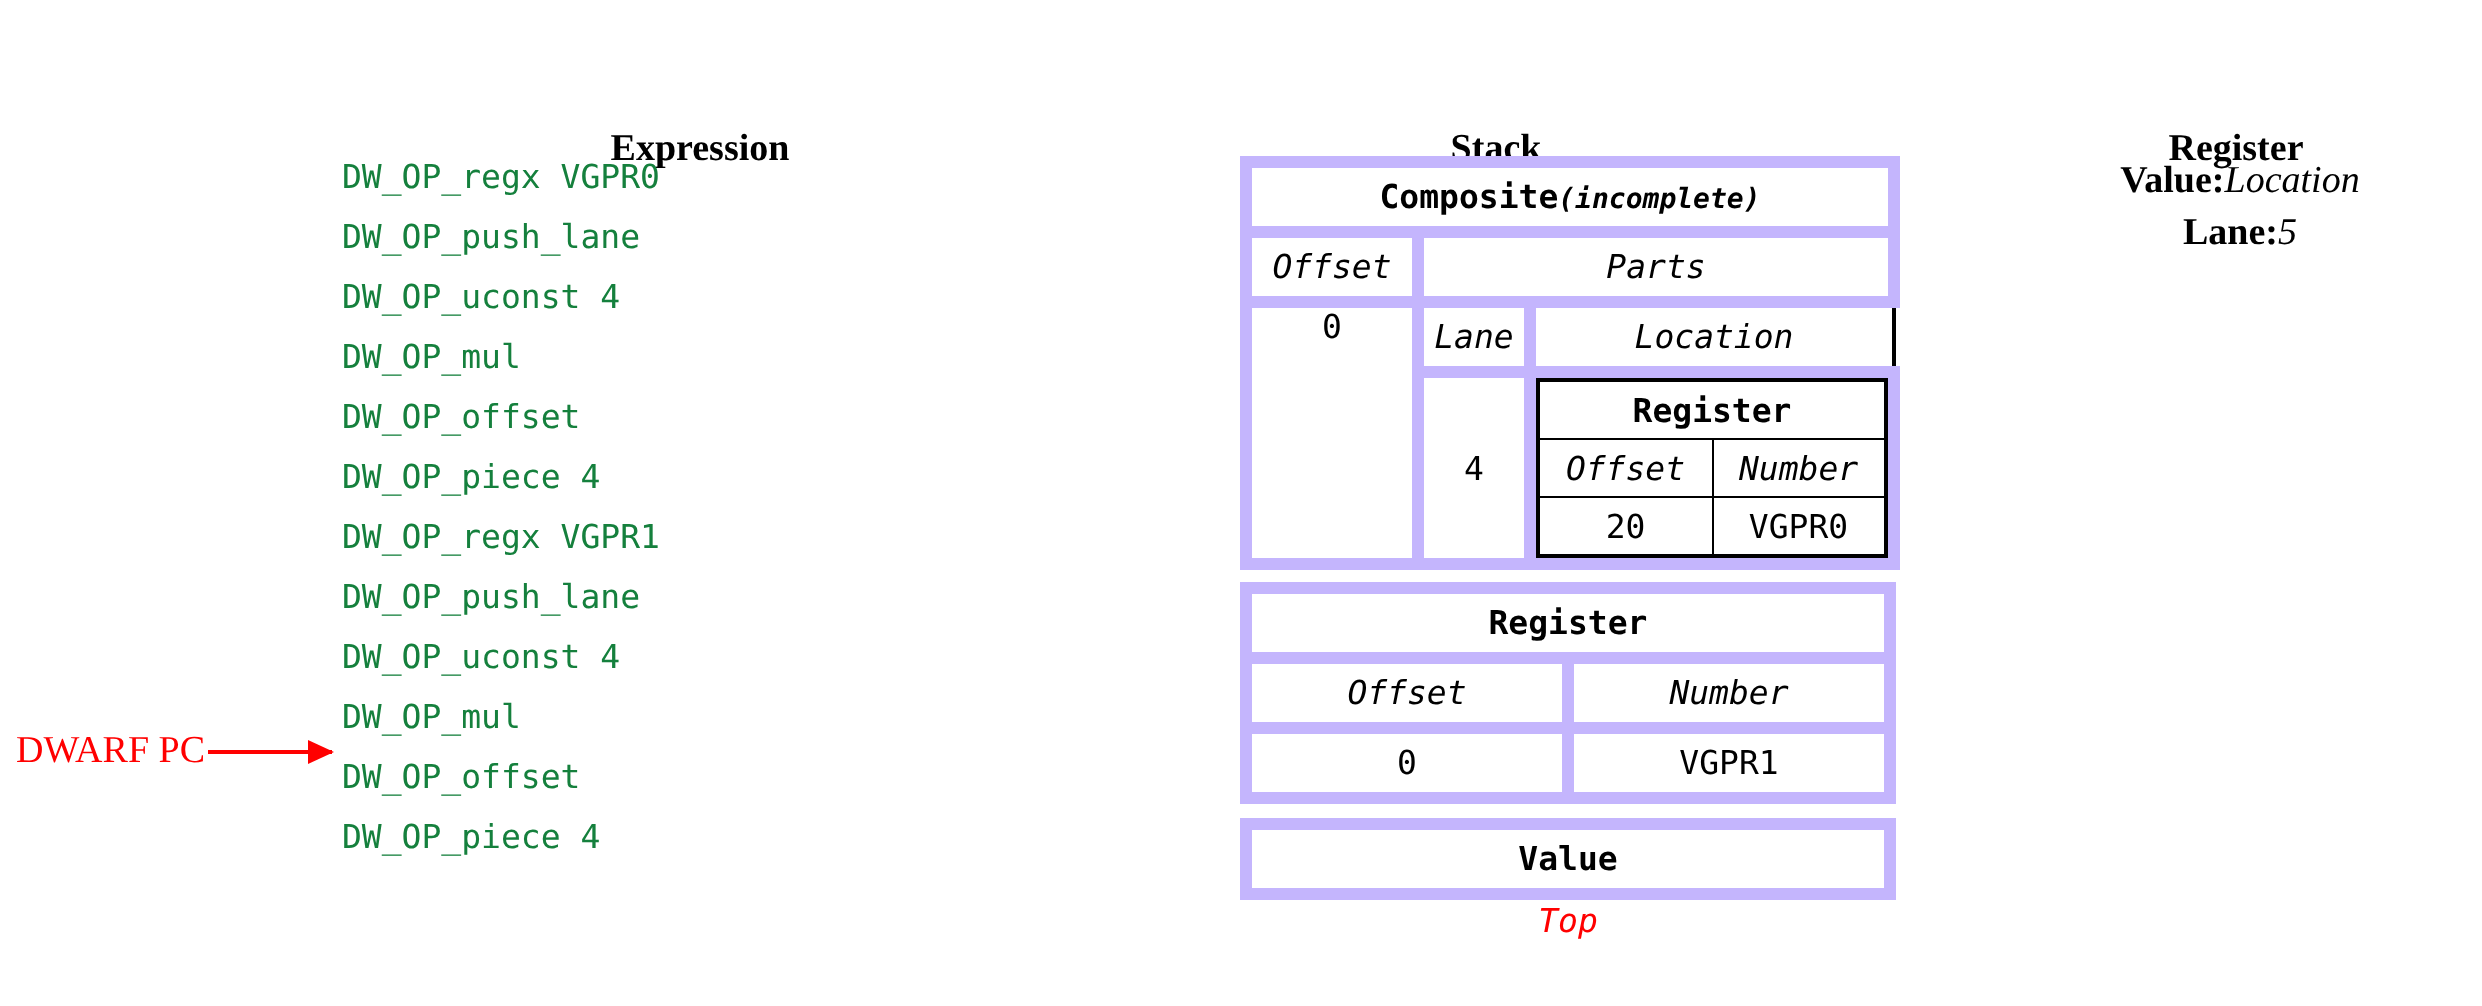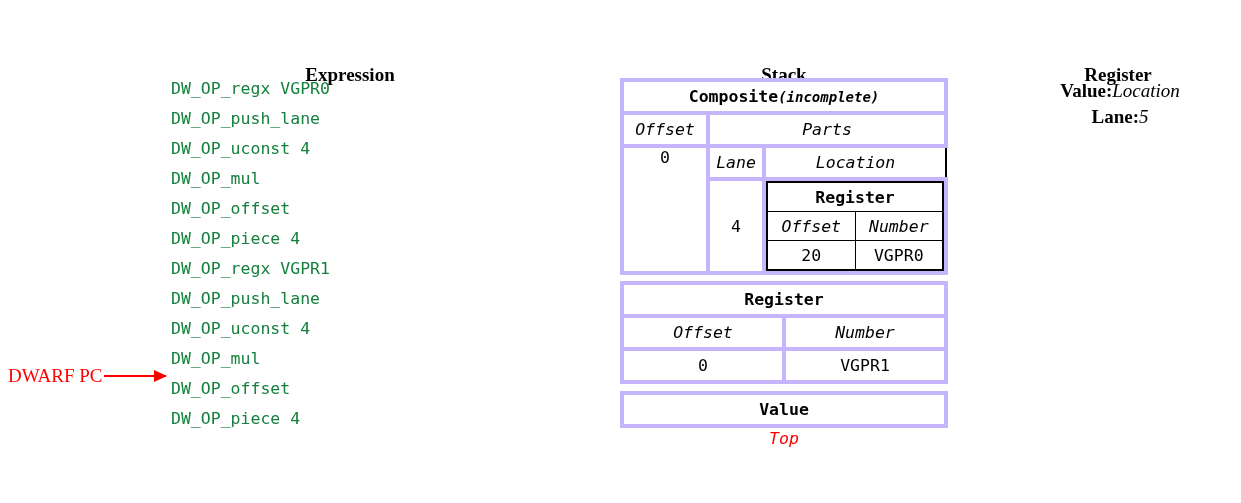--- a/index.html
+++ b/index.html
@@ -14,21 +14,21 @@
     position:absolute;
     font-family:"Liberation Serif","DejaVu Serif",serif;
     font-weight:bold;
     font-size:19px;
     color:#000;
     text-align:center;
     white-space:nowrap;
     margin-top:40px;
   }
   #head-expression{left:250px;top:24px;width:200px;}
-  #head-stack{left:684px;top:24px;width:200px;}
+  #head-stack{left:648px;top:24px;width:200px;}
   #head-context{left:1018px;top:24px;width:200px;}
 
   
   #expression-list{
     position:absolute;
     left:171px;top:74px;
     font-family:"DejaVu Sans Mono",monospace;
     font-size:16.5px;
     color:#15803d;
   }
@@ -75,21 +75,21 @@
 
   .stk-table{
     width:328px;
     border:2px solid #000;
     border-collapse:collapse;
     background:#fff;
     font-size:16.5px;
     table-layout:fixed;
   }
   .stk-table td{
-    border:4px solid #c4b5fd;
+    border:6px solid #c4b5fd;
     text-align:center;
     padding:0;
     height:29px;
     font-family:"DejaVu Sans Mono",monospace;
     color:#000;
   }
   .ttl{font-weight:bold;}
   .hdr{font-style:italic;}
   .val{font-style:normal;}
   .red{color:#ff0000;}

